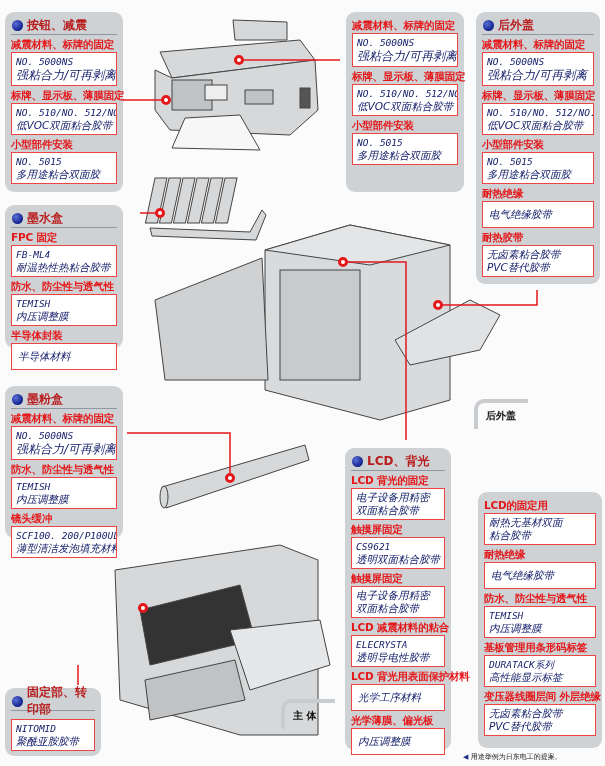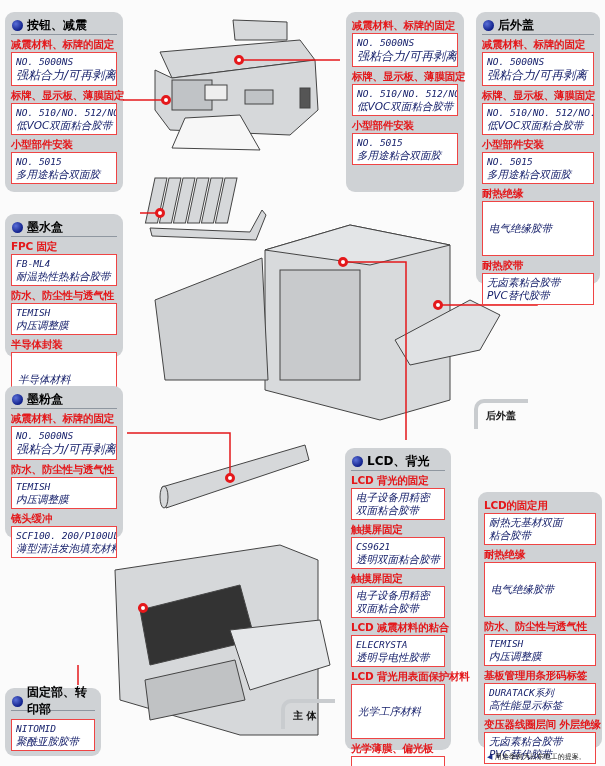--- a/index.html
+++ b/index.html
@@ -1,26 +1,26 @@
 <!DOCTYPE html>
 <html><head>
 <meta charset="utf-8">
 <style>
   html,body{margin:0;padding:0;}
   body{width:605px;height:766px;background:#fbfbfb;position:relative;overflow:hidden;font-family:"DejaVu Sans","Liberation Sans",sans-serif;}
   .panel{position:absolute;background:#cfd2d5;border-radius:9px;box-sizing:border-box;padding:4px 6px 6px 6px;}
-  .panel-head{display:flex;align-items:center;font-weight:bold;font-size:12px;color:#000000;height:18px;border-bottom:1px solid #8f97a0;margin-bottom:3px;padding-left:1px;}
+  .panel-head{display:flex;align-items:center;font-weight:bold;font-size:12px;color:#b91c1c;height:18px;border-bottom:1px solid #8f97a0;margin-bottom:3px;padding-left:1px;}
   .dot{width:11px;height:11px;border-radius:50%;background:radial-gradient(circle at 35% 35%,#5a6fd8,#10208a 70%);margin-right:4px;flex:0 0 auto;}
   .sec-title{color:#e4181b;font-size:10.5px;font-weight:bold;line-height:13px;margin:3px 0 1px 0;white-space:nowrap;letter-spacing:-0.2px;}
   .box{background:#ffffff;border:1px solid #ef4444;color:#16206b;font-size:10.5px;line-height:13px;padding:2px 4px;white-space:nowrap;overflow:hidden;font-style:italic;}
   .box .l1{font-family:"DejaVu Sans Mono","Liberation Mono",monospace;font-size:9.5px;}
   .box.big .l2{font-size:12px;line-height:15px;}
-  .box.single{padding:20px 6px;}
+  .box.single{padding:6px 6px;}
   .tag{position:absolute;font-weight:bold;font-size:10px;color:#111;padding:6px 0 0 8px;border-left:4px solid #c9cccf;border-top:4px solid #c9cccf;border-top-left-radius:10px;width:42px;height:20px;}
-  .footnote{position:absolute;left:487px;top:752px;font-size:7px;color:#222;white-space:nowrap;}
+  .footnote{position:absolute;left:463px;top:752px;font-size:7px;color:#222;white-space:nowrap;}
   svg.illu{position:absolute;left:0;top:0;}
 </style>
 </head>
 <body>
 
 <svg class="illu" width="605" height="766">
 
   <g stroke="#444" stroke-width="1" fill="#d6d8da">
     <polygon points="233,20 287,22 287,40 235,40"></polygon>
     <polygon points="160,52 300,40 315,60 172,78"></polygon>
@@ -149,21 +149,21 @@
   <div class="box single">
       <div class="l2">电气绝缘胶带</div>
     </div>
   <div class="sec-title">耐热胶带</div>
   <div class="box">
       <div class="l2">无卤素粘合胶带</div>
       <div class="l2">PVC替代胶带</div>
     </div>
 </div>
 
-<div class="panel" style="left:5px;top:214px;width:118px;height:143px;">
+<div class="panel" style="left:5px;top:205px;width:118px;height:143px;">
   <div class="panel-head">
       <span class="dot"></span>
       <span>墨水盒</span>
     </div>
   <div class="sec-title">FPC 固定</div>
   <div class="box">
       <div class="l1">FB-ML4</div>
       <div class="l2">耐温热性热粘合胶带</div>
     </div>
   <div class="sec-title">防水、防尘性与透气性</div>

